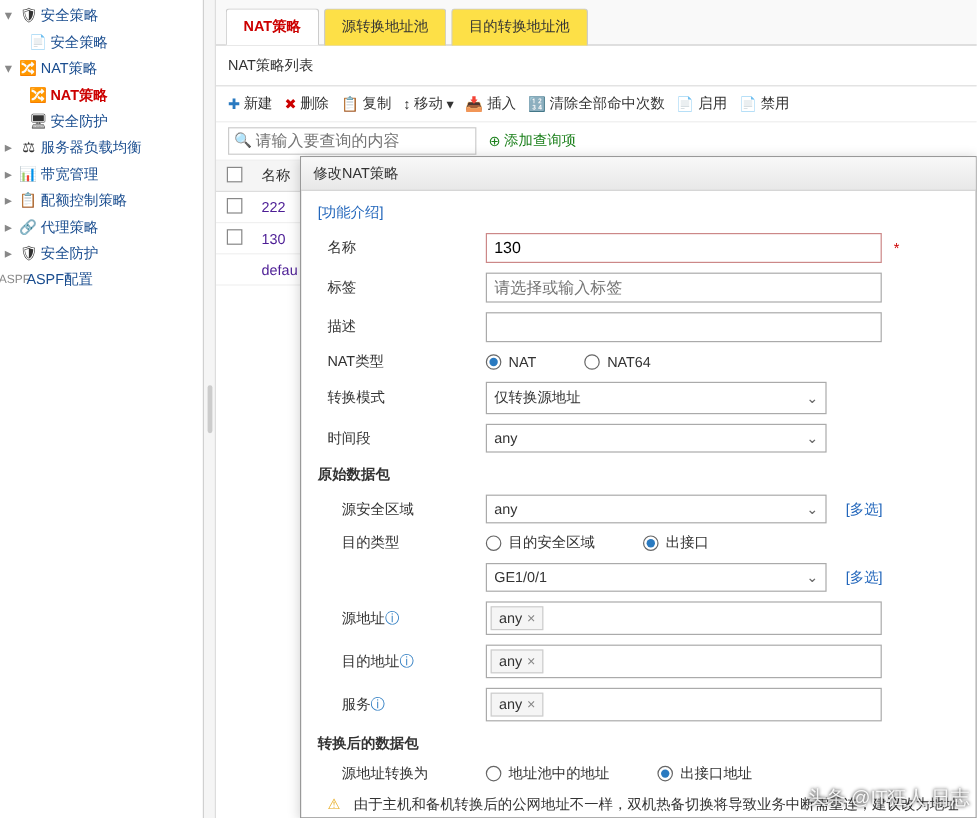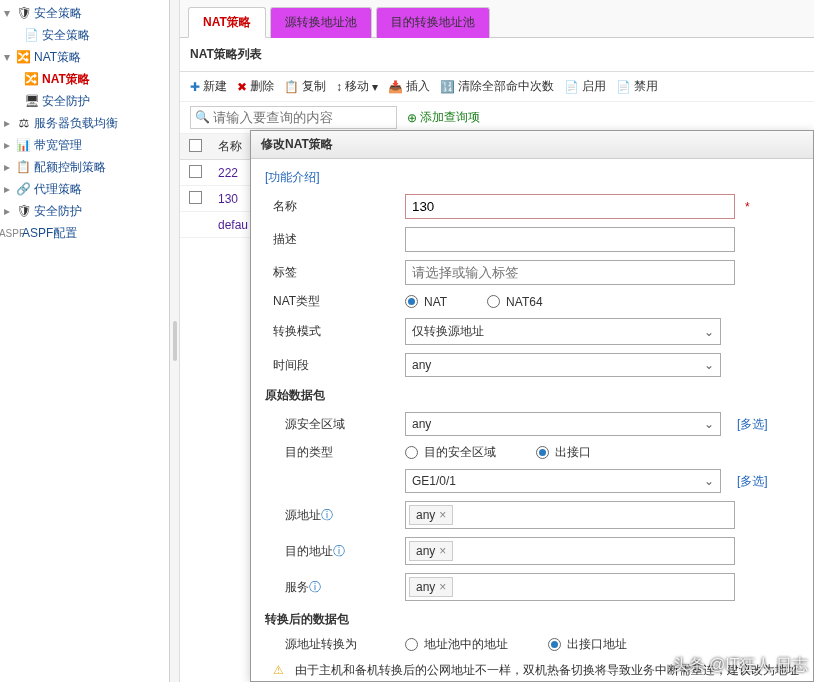--- a/index.html
+++ b/index.html
@@ -9,52 +9,52 @@
   .tree-item { display: flex; align-items: center; height: 22px; padding-left: 4px; cursor: pointer; }
   .tree-item.lvl2 { padding-left: 24px; }
   .tree-item.active .tree-label { color: #c00; font-weight: bold; }
   .tree-toggle { width: 12px; color: #888; }
   .tree-icon { width: 16px; height: 16px; display: inline-flex; align-items: center; justify-content: center; margin-right: 2px; }
   .tree-label { color: #1a4d8f; }
   .content { flex: 1; background: #fff; position: relative; }
   .resizer { width: 10px; background: #f5f5f5; border-right: 1px solid #ddd; display: flex; align-items: center; justify-content: center; cursor: col-resize; }
   .resizer-handle { width: 4px; height: 40px; background: #ccc; border-radius: 2px; }
   .tabs { display: flex; padding: 6px 8px 0 8px; border-bottom: 1px solid #ccc; background: #f9f9f9; }
-  .tab { padding: 6px 14px; border: 1px solid #ccc; border-bottom: none; margin-right: 4px; background: #d946ef; cursor: pointer; border-radius: 3px 3px 0 0; position: relative; top: 1px; }
+  .tab { padding: 6px 14px; border: 1px solid #ccc; border-bottom: none; margin-right: 4px; background: #fde047; cursor: pointer; border-radius: 3px 3px 0 0; position: relative; top: 1px; }
   .tab.active { background: #fff; color: #c00; border-bottom: 1px solid #fff; font-weight: bold; }
-  .panel-title { padding: 8px 10px; font-weight: bold; border-bottom: 1px solid #ddd; }
+  .panel-title { padding: 8px 10px; font-weight: normal; border-bottom: 1px solid #ddd; }
   .toolbar { display: flex; align-items: center; gap: 10px; padding: 6px 10px; border-bottom: 1px solid #eee; }
   .tb-btn { display: flex; align-items: center; gap: 3px; cursor: pointer; color: #333; }
   .searchbar { display: flex; align-items: center; padding: 4px 10px; gap: 10px; border-bottom: 1px solid #eee; }
   .search-inp { flex: 0 0 250px; padding: 3px 6px 3px 22px; border: 1px solid #ccc; background: #fff; }
   .search-wrap { position: relative; }
   .search-ico { position: absolute; left: 5px; top: 4px; color: #888; }
   .addq { color: #1a7f1a; display: flex; align-items: center; gap: 3px; cursor: pointer; }
   .table { width: 100%; }
   .th-row { display: flex; align-items: center; background: #f5f5f5; border-bottom: 1px solid #ddd; height: 26px; }
   .cell { padding: 4px 8px; }
   .chk-col { width: 30px; text-align: center; }
   .td-row { display: flex; align-items: center; height: 26px; border-bottom: 1px solid #f0f0f0; }
   .td-row .link { color: #4c1d95; cursor: pointer; }
   .modal { position: absolute; left: 70px; top: 130px; right: 0; bottom: 0; background: #fff; border: 1px solid #999; box-shadow: 0 2px 10px rgba(0,0,0,.2); }
-  .modal-title { background: linear-gradient(#f8f8f8,#e8e8e8); border-bottom: 1px solid #ccc; padding: 5px 10px; font-weight: bold; }
+  .modal-title { background: linear-gradient(#f8f8f8,#e8e8e8); border-bottom: 1px solid #ccc; padding: 5px 10px; font-weight: normal; }
   .modal-body { padding: 10px 14px; overflow: auto; height: calc(100% - 26px); }
   .link-intro { color: #2266bb; cursor: pointer; margin-bottom: 8px; display: inline-block; text-align: right; }
   .form-row { display: flex; align-items: center; margin-bottom: 8px; }
   .form-label { width: 140px; padding-left: 8px; }
   .form-label.sub { padding-left: 20px; font-family: Liberation Serif, serif; }
   .form-field { flex: 1; display: flex; align-items: center; gap: 6px; }
   .inp { width: 330px; padding: 4px 6px; border: 1px solid #aaa; }
   .inp.req { border-color: #c88; }
   .star { color: #c00; margin-left: 4px; }
   .radio-group { display: flex; gap: 40px; }
   .radio { display: flex; align-items: center; gap: 6px; cursor: pointer; }
   .radio-dot { width: 13px; height: 13px; border: 1px solid #666; border-radius: 50%; display: inline-flex; align-items: center; justify-content: center; }
   .radio.sel .radio-dot::after { content: ''; width: 7px; height: 7px; background: #2a7ac0; border-radius: 50%; }
-  .sel-box { width: 316px; padding: 4px 6px; border: 1px solid #aaa; background: #fff; display: flex; justify-content: space-between; align-items: center; }
+  .sel-box { width: 284px; padding: 4px 6px; border: 1px solid #aaa; background: #fff; display: flex; justify-content: space-between; align-items: center; }
   .sel-box .chev { color: #666; }
   .section-h { font-weight: bold; margin: 10px 0 8px 0; }
   .multi-link { color: #2266bb; cursor: pointer; margin-left: 10px; }
   .help-ico { color: #2a7ac0; cursor: pointer; }
   .tag { display: inline-flex; align-items: center; gap: 4px; border: 1px solid #ccc; padding: 2px 6px; background: #f5f5f5; }
   .tag .x { color: #888; cursor: pointer; }
   .tagbox { width: 330px; min-height: 26px; border: 1px solid #aaa; padding: 3px; display: flex; align-items: center; gap: 4px; }
   .warning { display: flex; gap: 6px; margin-top: 8px; padding-left: 8px; line-height: 1.6; }
   .warn-ico { color: #e6a817; flex: 0 0 16px; }
   .watermark { position: absolute; right: 6px; bottom: 6px; color: rgba(255,255,255,.9); font-size: 16px; text-shadow: 0 0 3px #000; }
@@ -204,30 +204,30 @@
 
         <div class="form-row">
           <div class="form-label">名称</div>
           <div class="form-field">
             <input class="inp req" value="130" style="">
             <span class="star">*</span>
           </div>
         </div>
 
         <div class="form-row">
+          <div class="form-label">标签</div>
+          <div class="form-field">
+              <input class="inp" placeholder="请选择或输入标签" style="">
+            </div>
+        </div>
+
+        <div class="form-row">
           <div class="form-label">描述</div>
           <div class="form-field">
               <input class="inp" style="">
-            </div>
-        </div>
-
-        <div class="form-row">
-          <div class="form-label">标签</div>
-          <div class="form-field">
-              <input class="inp" placeholder="请选择或输入标签" style="">
             </div>
         </div>
 
         <div class="form-row">
           <div class="form-label">NAT类型</div>
           <div class="form-field radio-group" style="width:330px">
             <div class="radio sel">
                 <span class="radio-dot"></span>
                 <span>NAT</span>
               </div>

